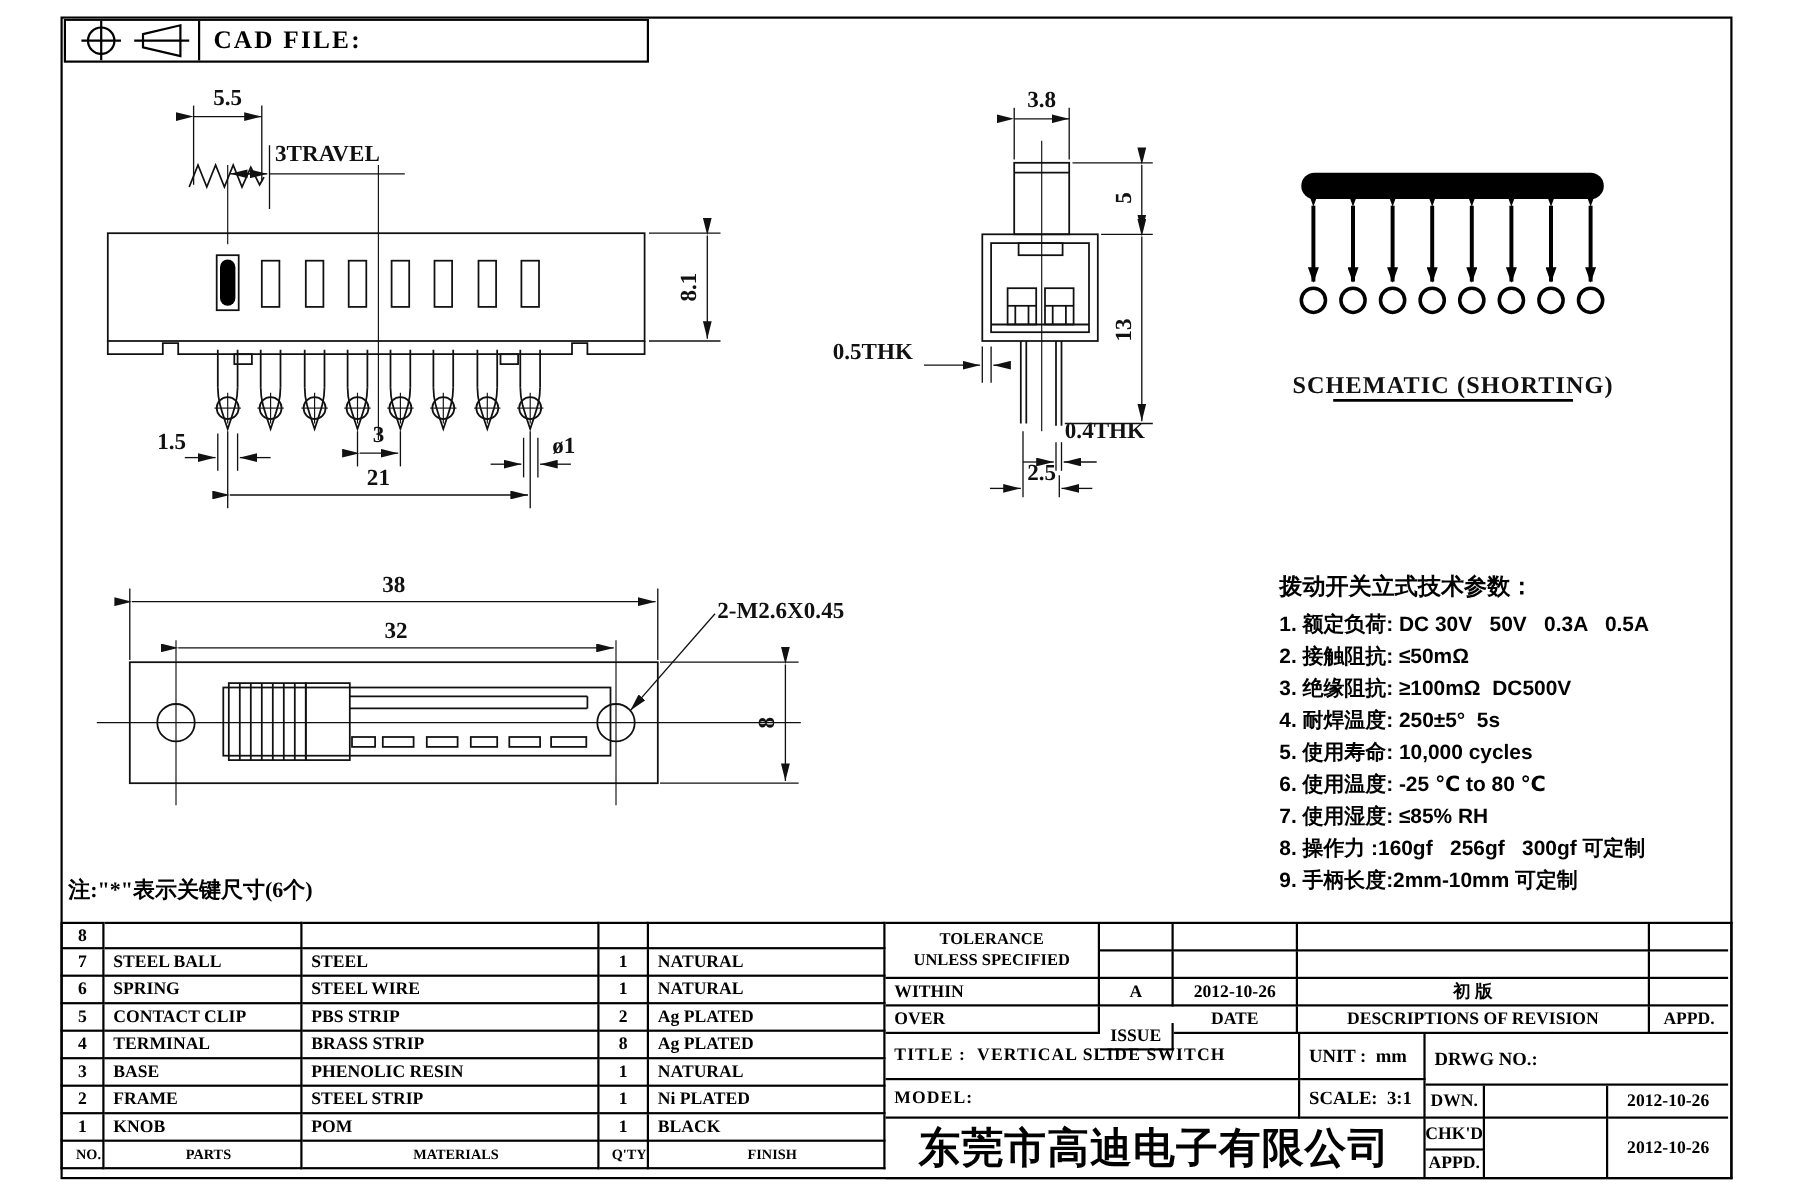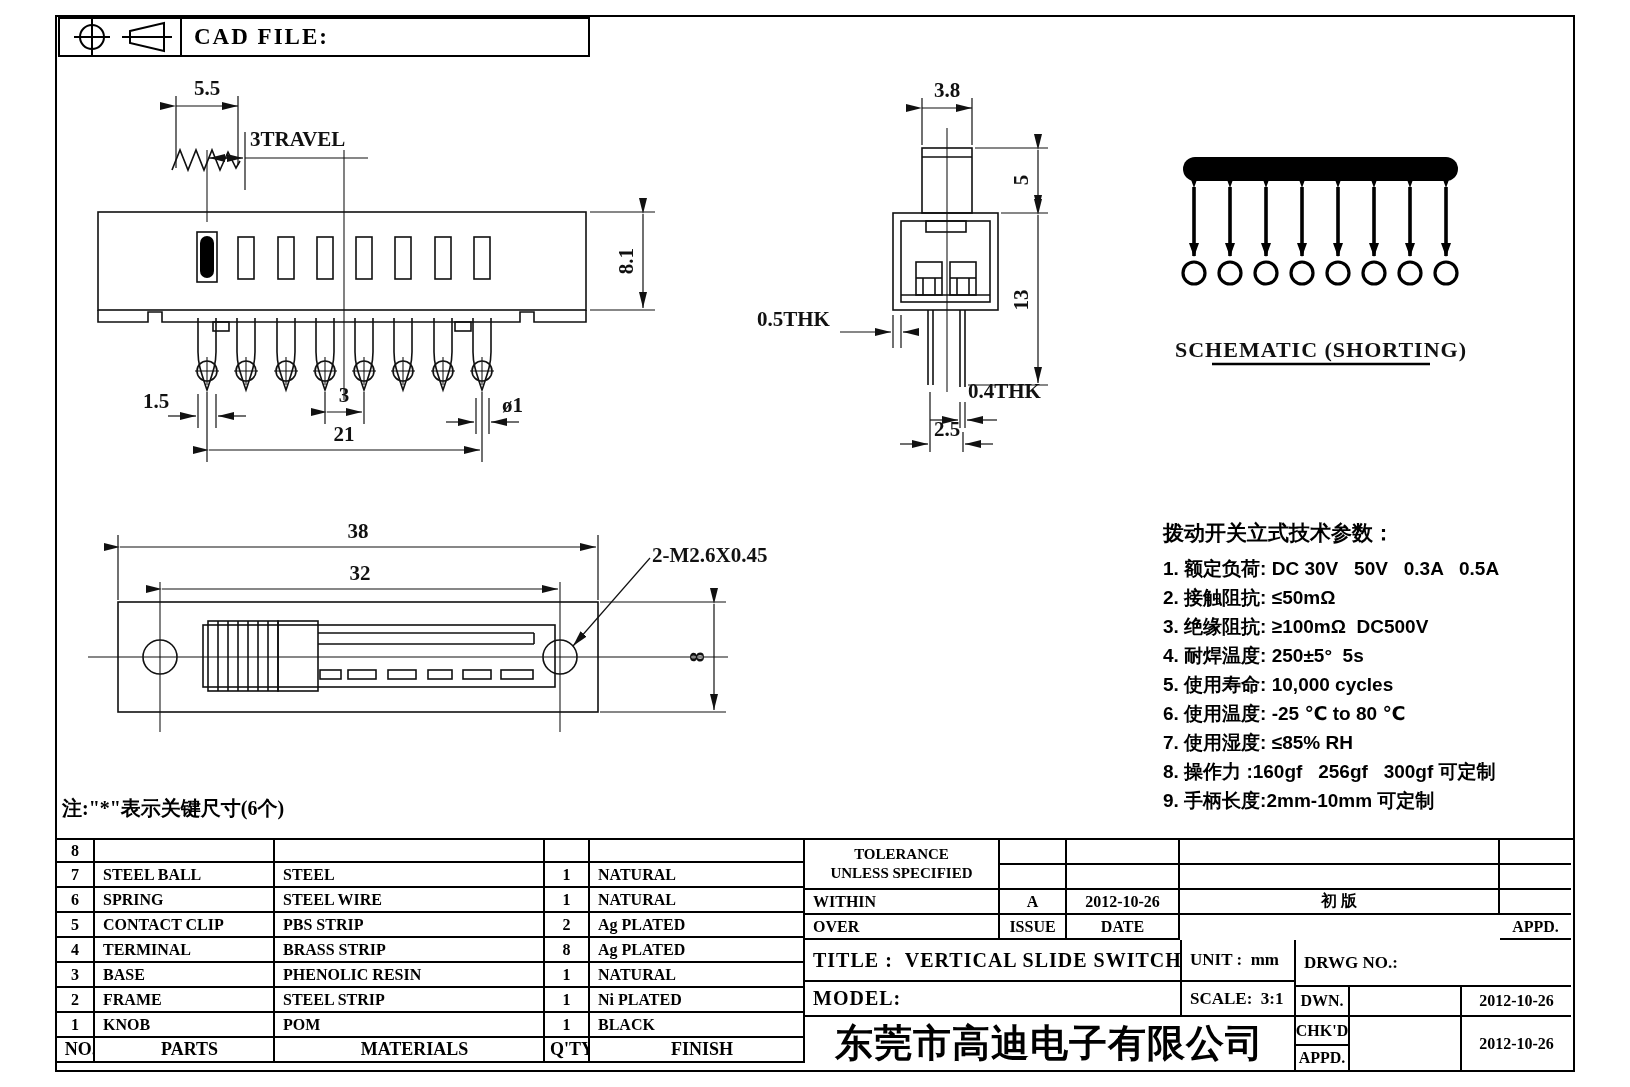--- a/index.html
+++ b/index.html
@@ -24,32 +24,32 @@
   #tech{left:1163px;top:519px;font-family:"Liberation Sans","DejaVu Sans",sans-serif;font-weight:700;font-size:19px;}
   .tp-title{font-size:21px;margin-bottom:7px;}
   .tp-item{white-space:pre;line-height:29px;}
   
   #parts{left:55px;top:838px;display:grid;grid-template-columns:40px 180px 270px 45px 215px;grid-auto-rows:25px;}
   .p-cell{box-sizing:border-box;border-right:2px solid #000;border-bottom:2px solid #000;display:flex;align-items:center;
           padding-left:8px;font-weight:700;font-size:16px;overflow:hidden;white-space:nowrap;}
   .p-cell.lc{border-left:2px solid #000;}
   .p-cell.tr{border-top:2px solid #000;}
   .p-cell.cc{justify-content:center;padding-left:0;}
-  .p-cell.hd{justify-content:center;padding-left:11px;font-size:18px;}
+  .p-cell.hd{justify-content:center;padding-left:11px;font-size:13px;}
   
   #tblock{left:805px;top:838px;width:770px;height:234px;box-sizing:border-box;border:2px solid #000;border-left:none;}
   .tb-cell{position:absolute;box-sizing:border-box;border-right:2px solid #000;border-bottom:2px solid #000;
            display:flex;align-items:center;font-weight:700;font-size:16px;overflow:hidden;white-space:nowrap;}
   .nbr{border-right:none!important;}
   .nbb{border-bottom:none!important;}
   .ctr{justify-content:center;text-align:center;}
   .pl{padding-left:8px;text-align:center;}
   #tb-company{font-family:"Liberation Sans","DejaVu Sans",sans-serif;font-size:38px;letter-spacing:1px;}
   .two-line{flex-direction:column;justify-content:center;line-height:19px;font-size:15px;}
-  .t-title{font-size:20px;letter-spacing:1px;}
+  .t-title{font-size:16px;letter-spacing:1px;}
 </style>
 </head>
 <body>
 
 <div id="stage">
   <div id="frame" class="abs"></div>
 
   <div id="cadbar" class="abs">
     <div id="cadsym">
       <svg width="116" height="36" viewBox="0 0 116 36">
@@ -367,22 +367,23 @@
     <div class="tb-cell" style="left:375px;top:25px;width:320px;height:25px;"></div>
     <div class="tb-cell nbr" style="left:695px;top:25px;width:71px;height:25px;"></div>
 
     <div class="tb-cell pl" style="left:0;top:50px;width:195px;height:25px;">WITHIN</div>
     <div class="tb-cell ctr" style="left:195px;top:50px;width:67px;height:25px;">A</div>
     <div class="tb-cell ctr" style="left:262px;top:50px;width:113px;height:25px;">2012-10-26</div>
     <div class="tb-cell ctr" style="left:375px;top:50px;width:320px;height:25px;">初 版</div>
     <div class="tb-cell nbr" style="left:695px;top:50px;width:71px;height:25px;"></div>
 
     <div class="tb-cell pl" style="left:0;top:75px;width:195px;height:25px;">OVER</div>
-    <div class="tb-cell ctr" style="left:195px;top:75px;width:67px;height:25px;">ISSUE</div>
+    <div class="tb-cell ctr" style="left:195px;top:90px;width:67px;height:25px;">ISSUE</div>
     <div class="tb-cell ctr" style="left:262px;top:75px;width:113px;height:25px;">DATE</div>
+    <div class="tb-cell ctr" style="left:375px;top:75px;width:320px;height:25px;">DESCRIPTIONS OF REVISION</div>
     <div class="tb-cell ctr nbr" style="left:695px;top:75px;width:71px;height:25px;">APPD.</div>
 
     <div class="tb-cell pl t-title" style="left:0;top:100px;width:377px;height:42px;">
       <span>TITLE :</span>&nbsp;&nbsp;
       <span>VERTICAL SLIDE SWITCH</span>
     </div>
     <div class="tb-cell pl" style="left:377px;top:100px;width:114px;height:42px;font-size:17px;">
       <span>UNIT :</span>&nbsp;&nbsp;
       <span>mm</span>
     </div>

